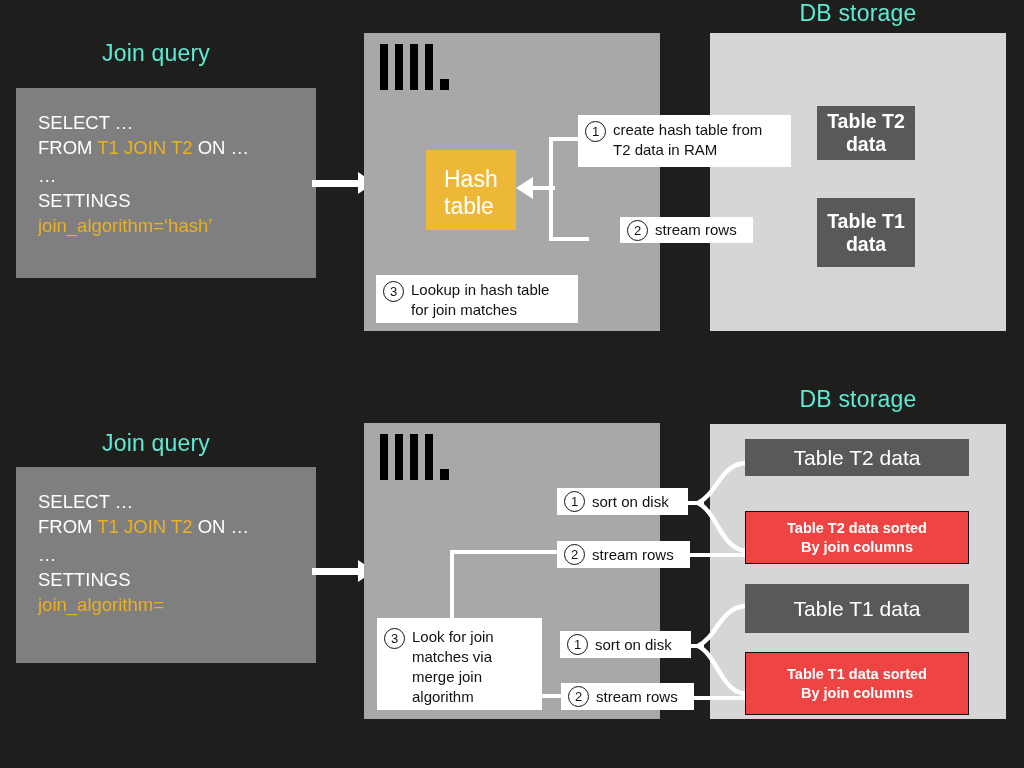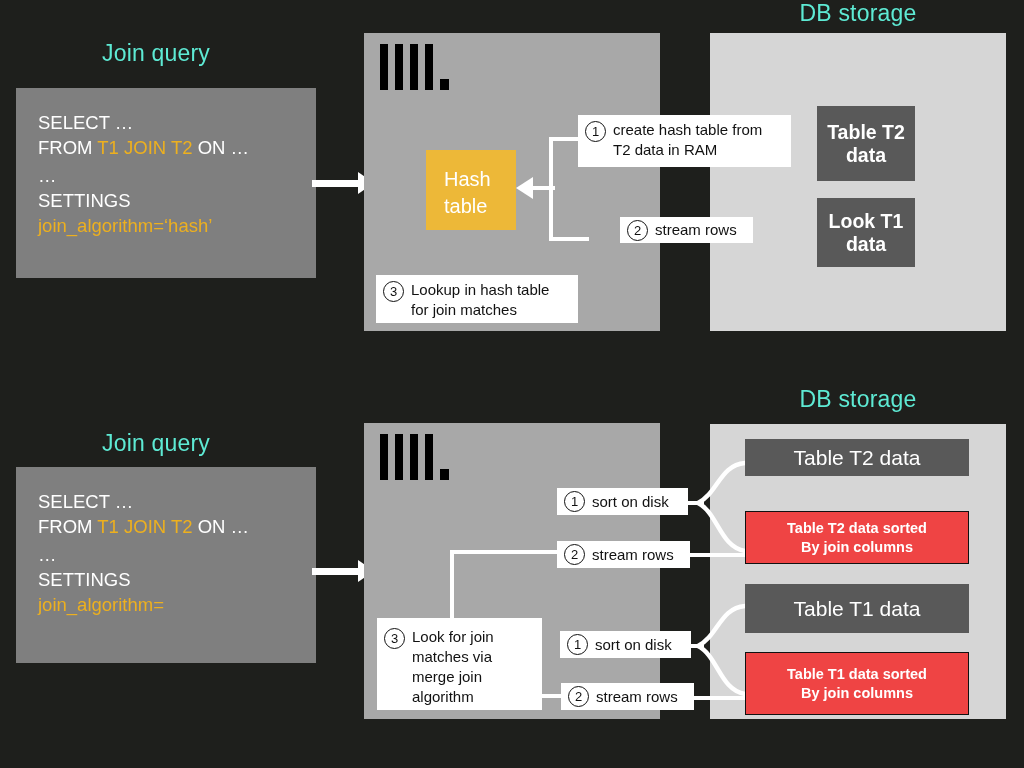--- a/index.html
+++ b/index.html
@@ -49,21 +49,21 @@
   
   .engine-panel{background:#a8a8a8;}
   .ch-logo{position:absolute;}
   .ch-bar{position:absolute;background:#000000;width:8px;}
   .ch-dot{position:absolute;background:#000000;width:9px;height:11px;}
 
   
   .hash-box{
     background:#edb838;
     color:#ffffff;
-    font-size:20px;
+    font-size:23px;
     line-height:27px;
     box-sizing:border-box;
     padding:16px 0 0 18px;
   }
 
   
   .storage-panel{background:#d6d6d6;}
   .table-box{
     background:#595959;
     color:#ffffff;
@@ -174,29 +174,29 @@
   <div class="abs wline h" style="left:549px;top:137px;width:40px;"></div>
   <div class="abs wline h" style="left:549px;top:237px;width:40px;"></div>
   <div class="abs wline h" style="left:533px;top:186px;width:22px;"></div>
   <div class="head-left" style="left:516px;top:177px;"></div>
 
   <div class="abs wline h" style="left:790px;top:141px;width:30px;"></div>
   <div class="abs wline h" style="left:752px;top:229px;width:68px;"></div>
 
   <div class="abs storage-panel" style="left:710px;top:33px;width:296px;height:298px;"></div>
 
-  <div class="abs table-box t-stacked" style="left:817px;top:106px;width:98px;height:75px;">
+  <div class="abs table-box t-stacked" style="left:817px;top:106px;width:98px;height:54px;">
     <div>
       <div>Table T2</div>
       <div>data</div>
     </div>
   </div>
   <div class="abs table-box t-stacked" style="left:817px;top:198px;width:98px;height:69px;">
     <div>
-      <div>Look T1</div>
+      <div>Table T1</div>
       <div>data</div>
     </div>
   </div>
 
   <div class="abs callout" style="left:578px;top:115px;width:213px;height:52px;">
     <span class="num">1</span>
     <span>
       <span class="ctext">create hash table from</span>
       <span class="ctext">T2 data in RAM</span>
     </span>

